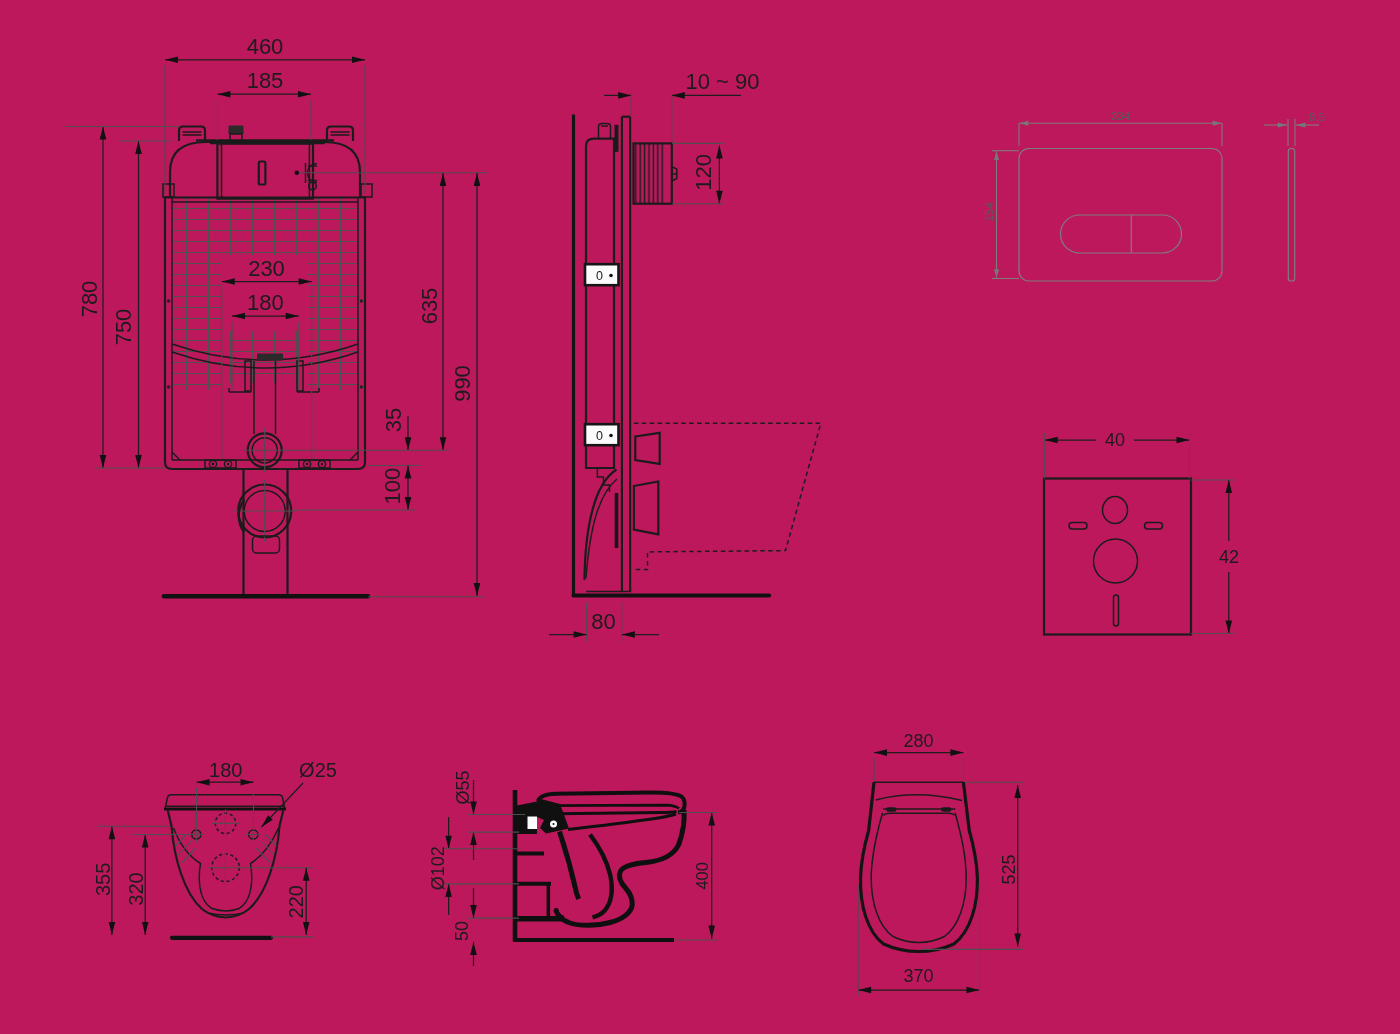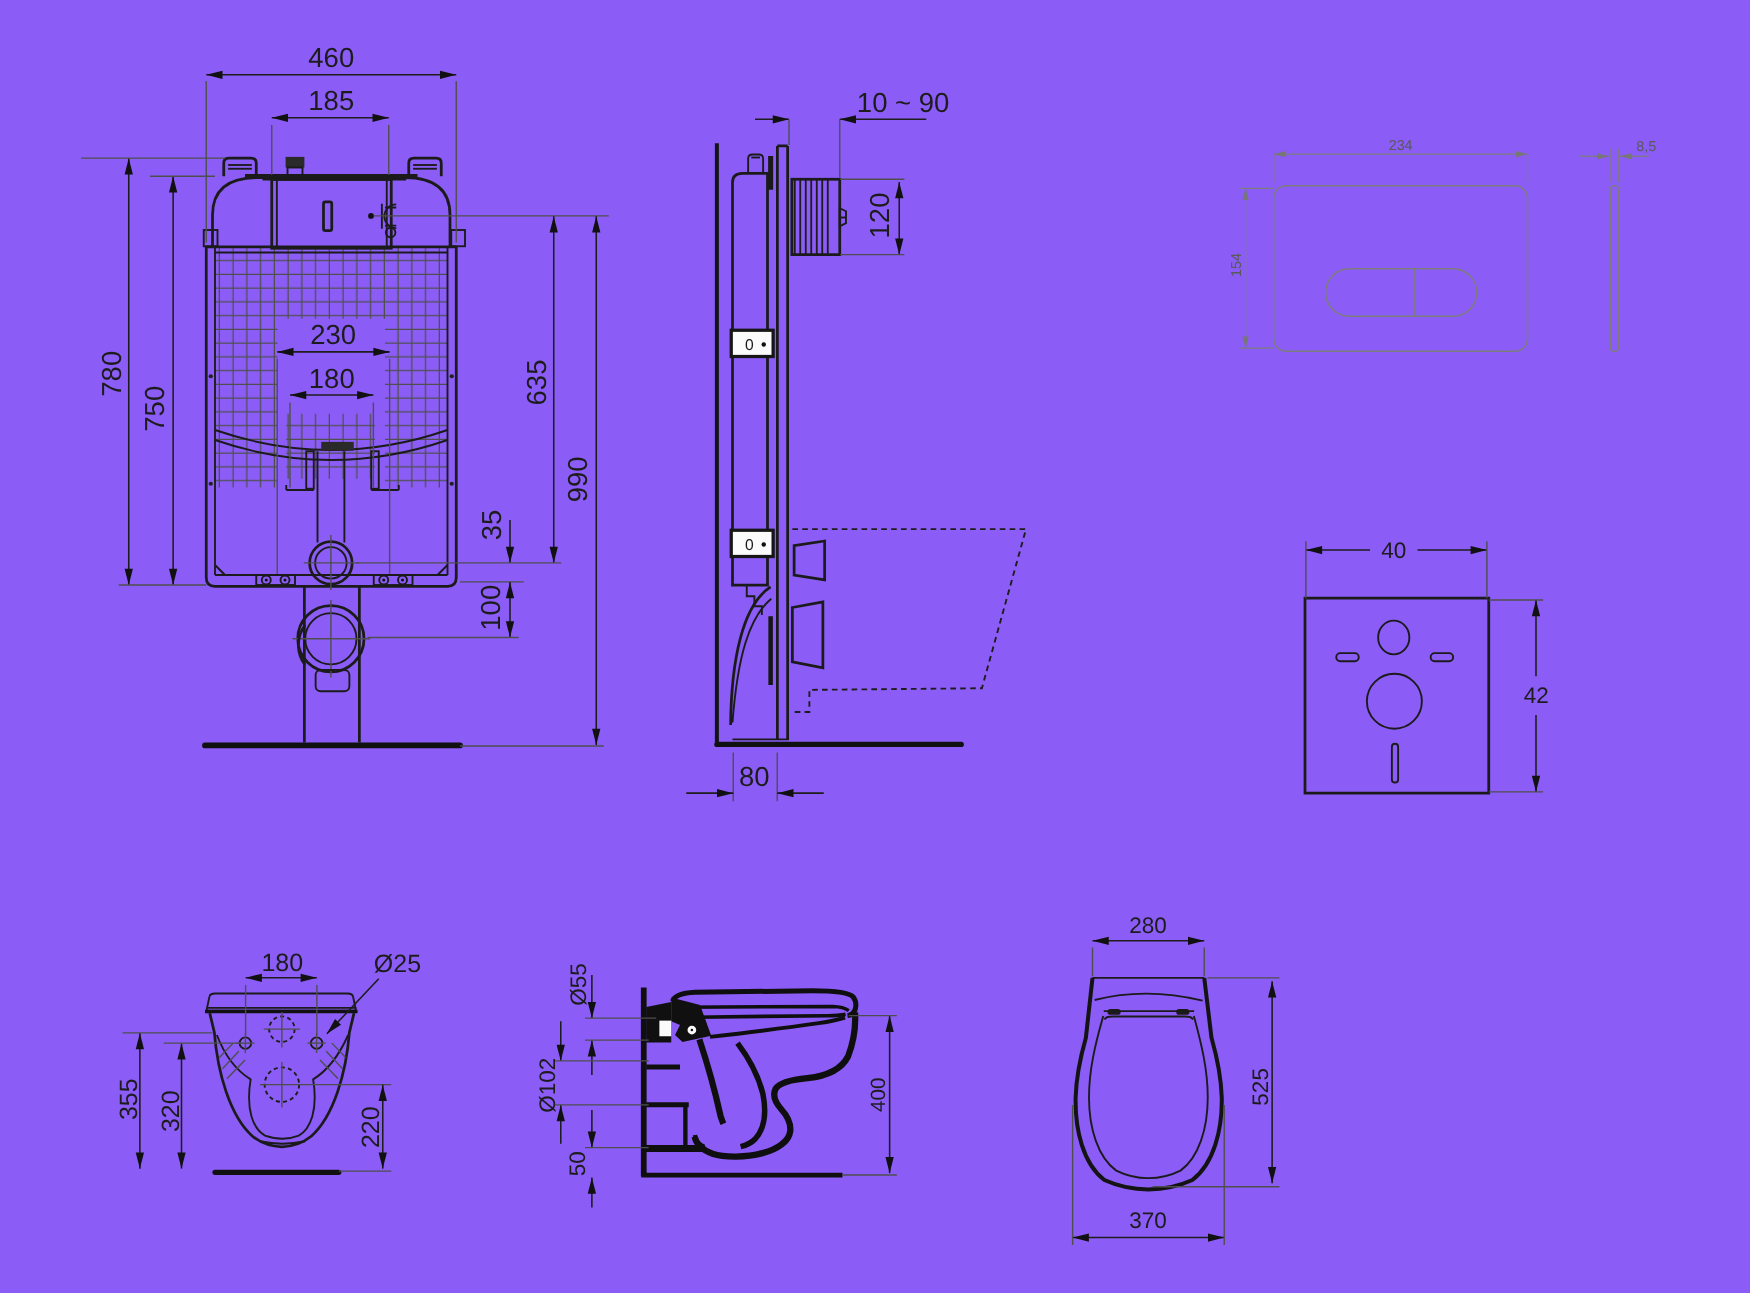--- a/index.html
+++ b/index.html
@@ -1,15 +1,15 @@
 <!DOCTYPE html>
 <html><head><meta charset="utf-8">
 <style>
 html,body{margin:0;padding:0;background:#fff}
-#c{position:relative;width:1400px;height:1034px;background:#8b5cf6;overflow:hidden}
+#c{position:relative;width:1400px;height:1034px;background:#be185d;overflow:hidden}
 text{font-family:"Liberation Sans",sans-serif;fill:#1c1c1c}
 .t{font-size:22px;text-anchor:middle}
 .ts{font-size:11.5px;fill:#5a5a5a;text-anchor:middle}
 .t18{font-size:18px;text-anchor:middle}
 .t20{font-size:20px;text-anchor:middle}
 .t16{font-size:16.5px;text-anchor:middle}
 .d{stroke:#1d1d1d;stroke-width:1.25;fill:none}
 .e{stroke:#4e4e4e;stroke-width:1.1;fill:none}
 .o1{stroke:#1b1b1b;stroke-width:1.5;fill:none}
 .o2{stroke:#1b1b1b;stroke-width:2.2;fill:none}

